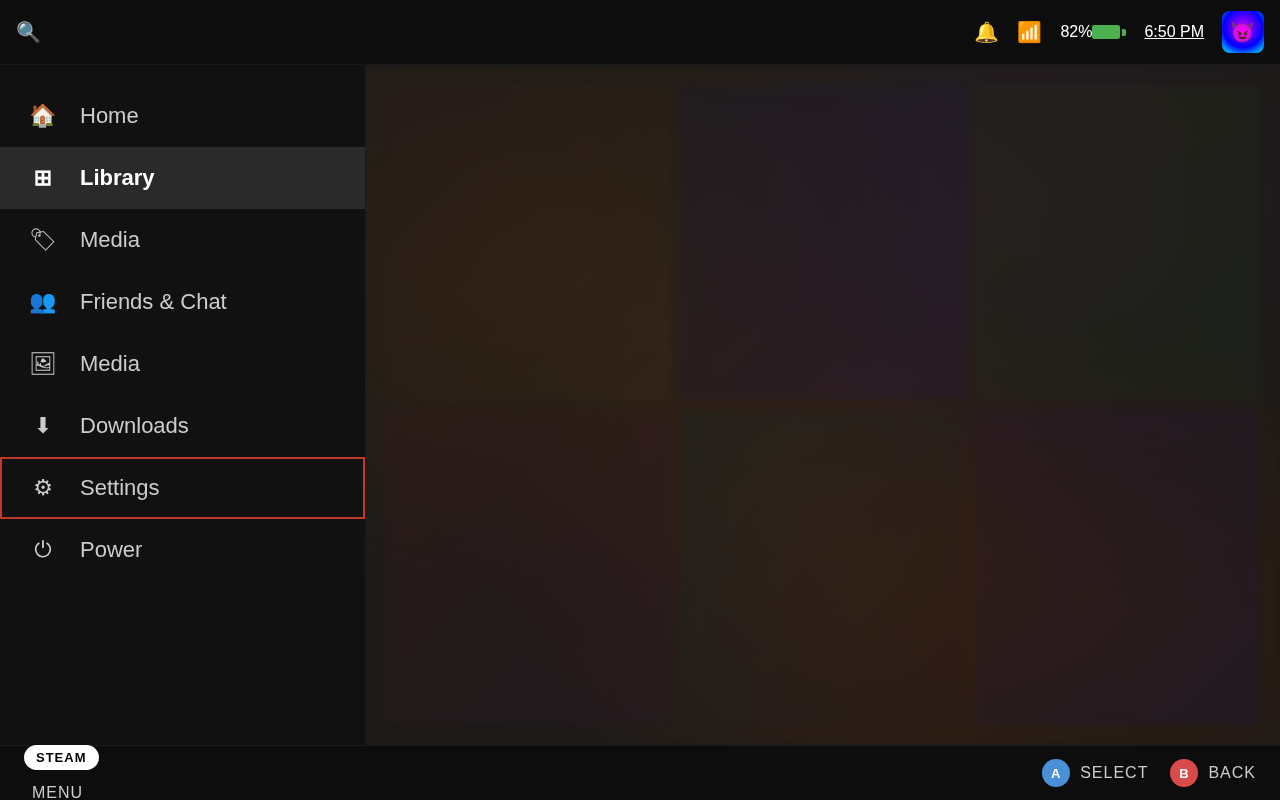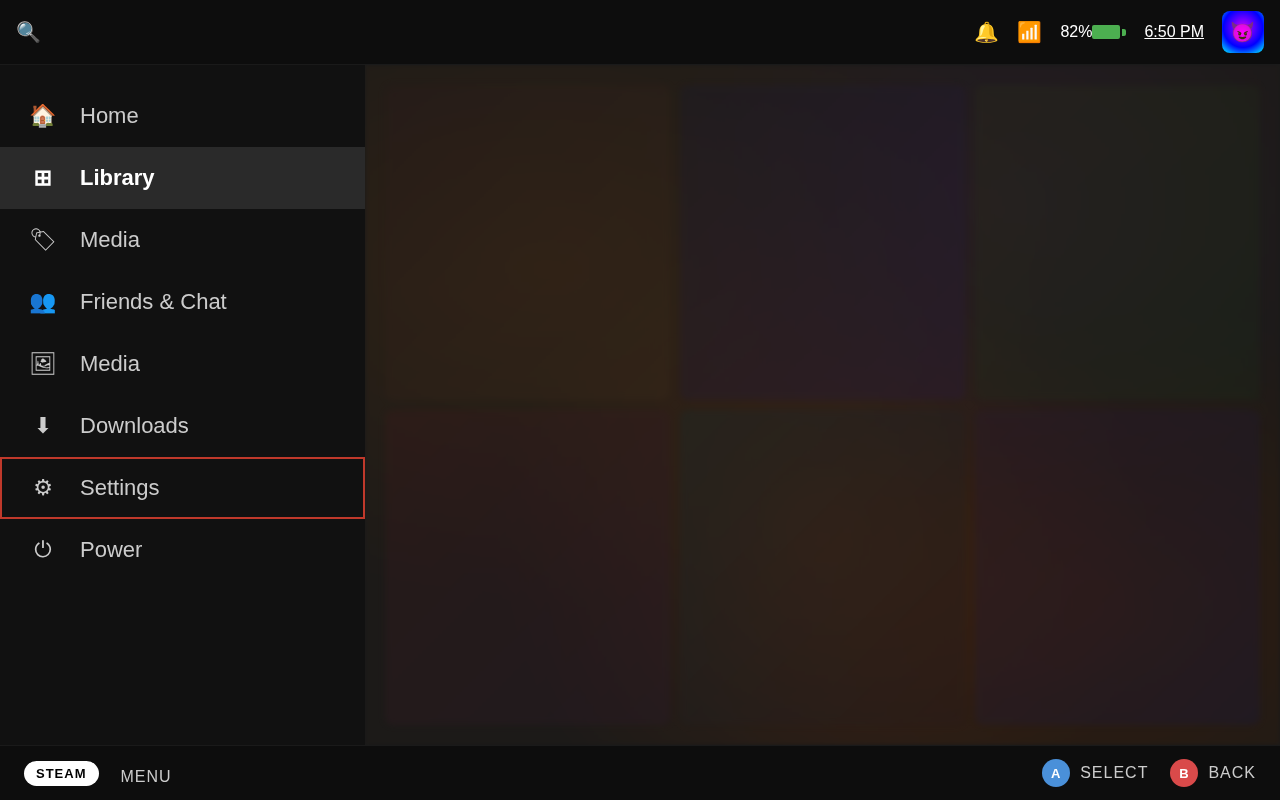--- a/index.html
+++ b/index.html
@@ -222,22 +222,23 @@
       display: flex;
       align-items: center;
       justify-content: space-between;
       padding: 0 24px;
       border-top: 1px solid #1a1a1a;
       z-index: 10;
     }
 
     .footer-left {
       display: flex;
-      align-items: flex-end;
+      align-items: flex-start;
       gap: 14px;
+      flex-direction: column;
     }
 
     .steam-badge {
       background: #fff;
       color: #000;
       font-size: 13px;
       font-weight: 900;
       padding: 5px 12px;
       border-radius: 20px;
       letter-spacing: 1px;

